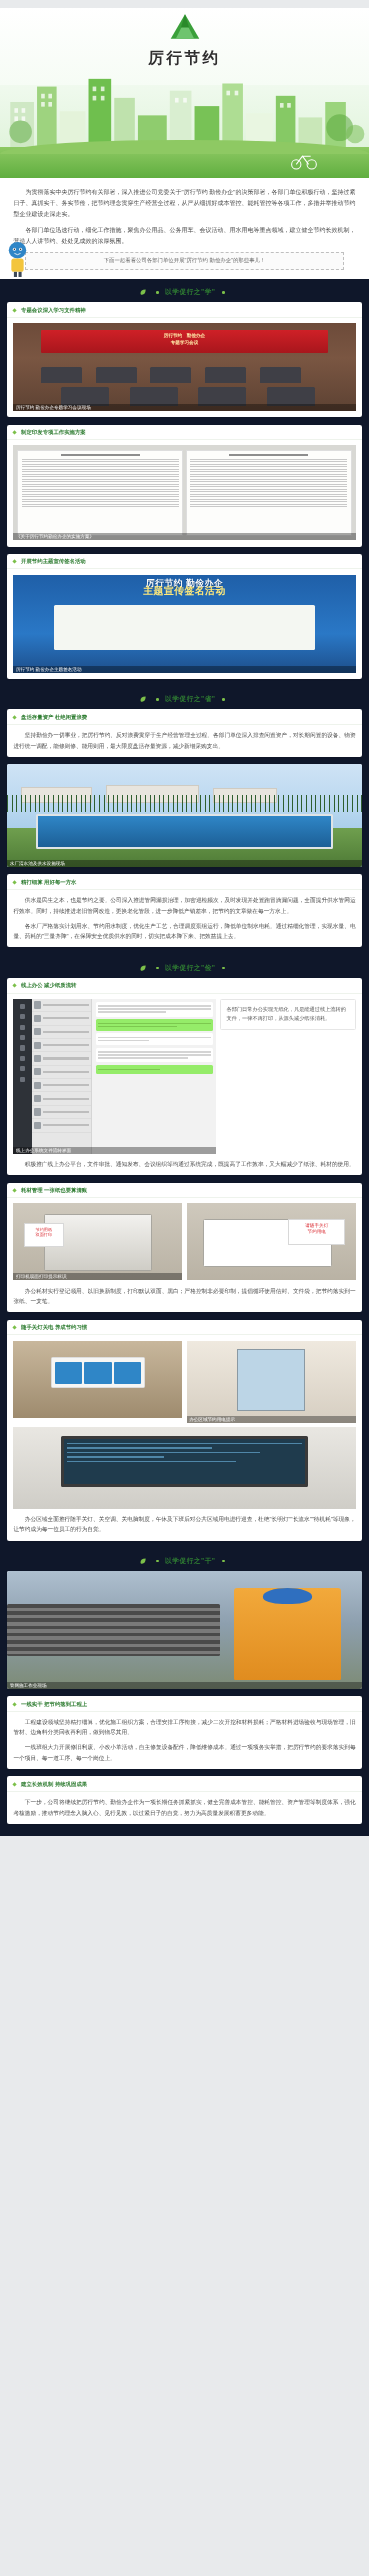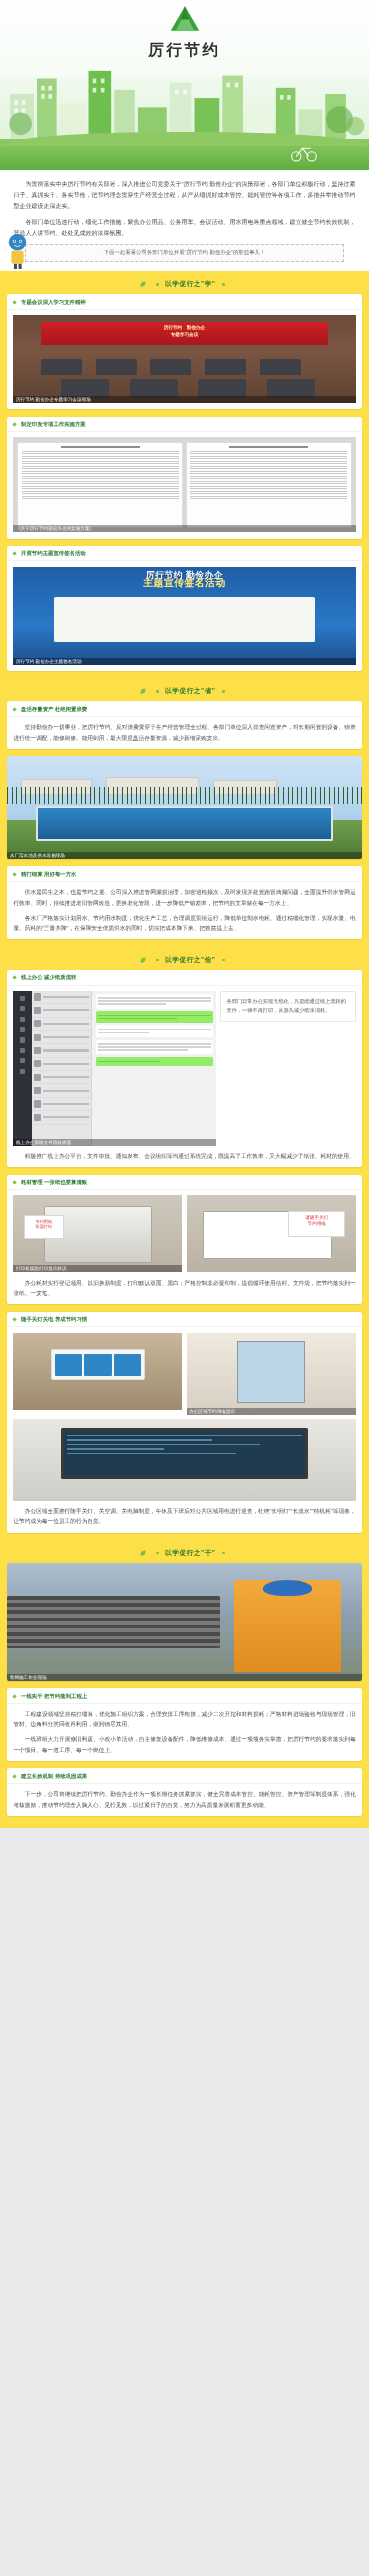--- a/index.html
+++ b/index.html
@@ -5,22 +5,22 @@
   * { box-sizing: border-box; }
   html, body { margin:0; padding:0; }
   body {
     width: 369px;
     background: #e8eaec;
     font-family: "Liberation Sans", sans-serif;
     color: #333;
   }
   .page {
     width: 369px;
-    margin: 0 auto;
-    background: #fde047;
+    margin: 8px auto;
+    background: #0f172a;
     position: relative;
     overflow: hidden;
   }
 
   
   .hero {
     position: relative;
     width: 369px;
     height: 170px;
     background: linear-gradient(180deg,#ffffff 0%,#f4fbf3 35%,#e6f6e2 70%,#d8f0d2 100%);

